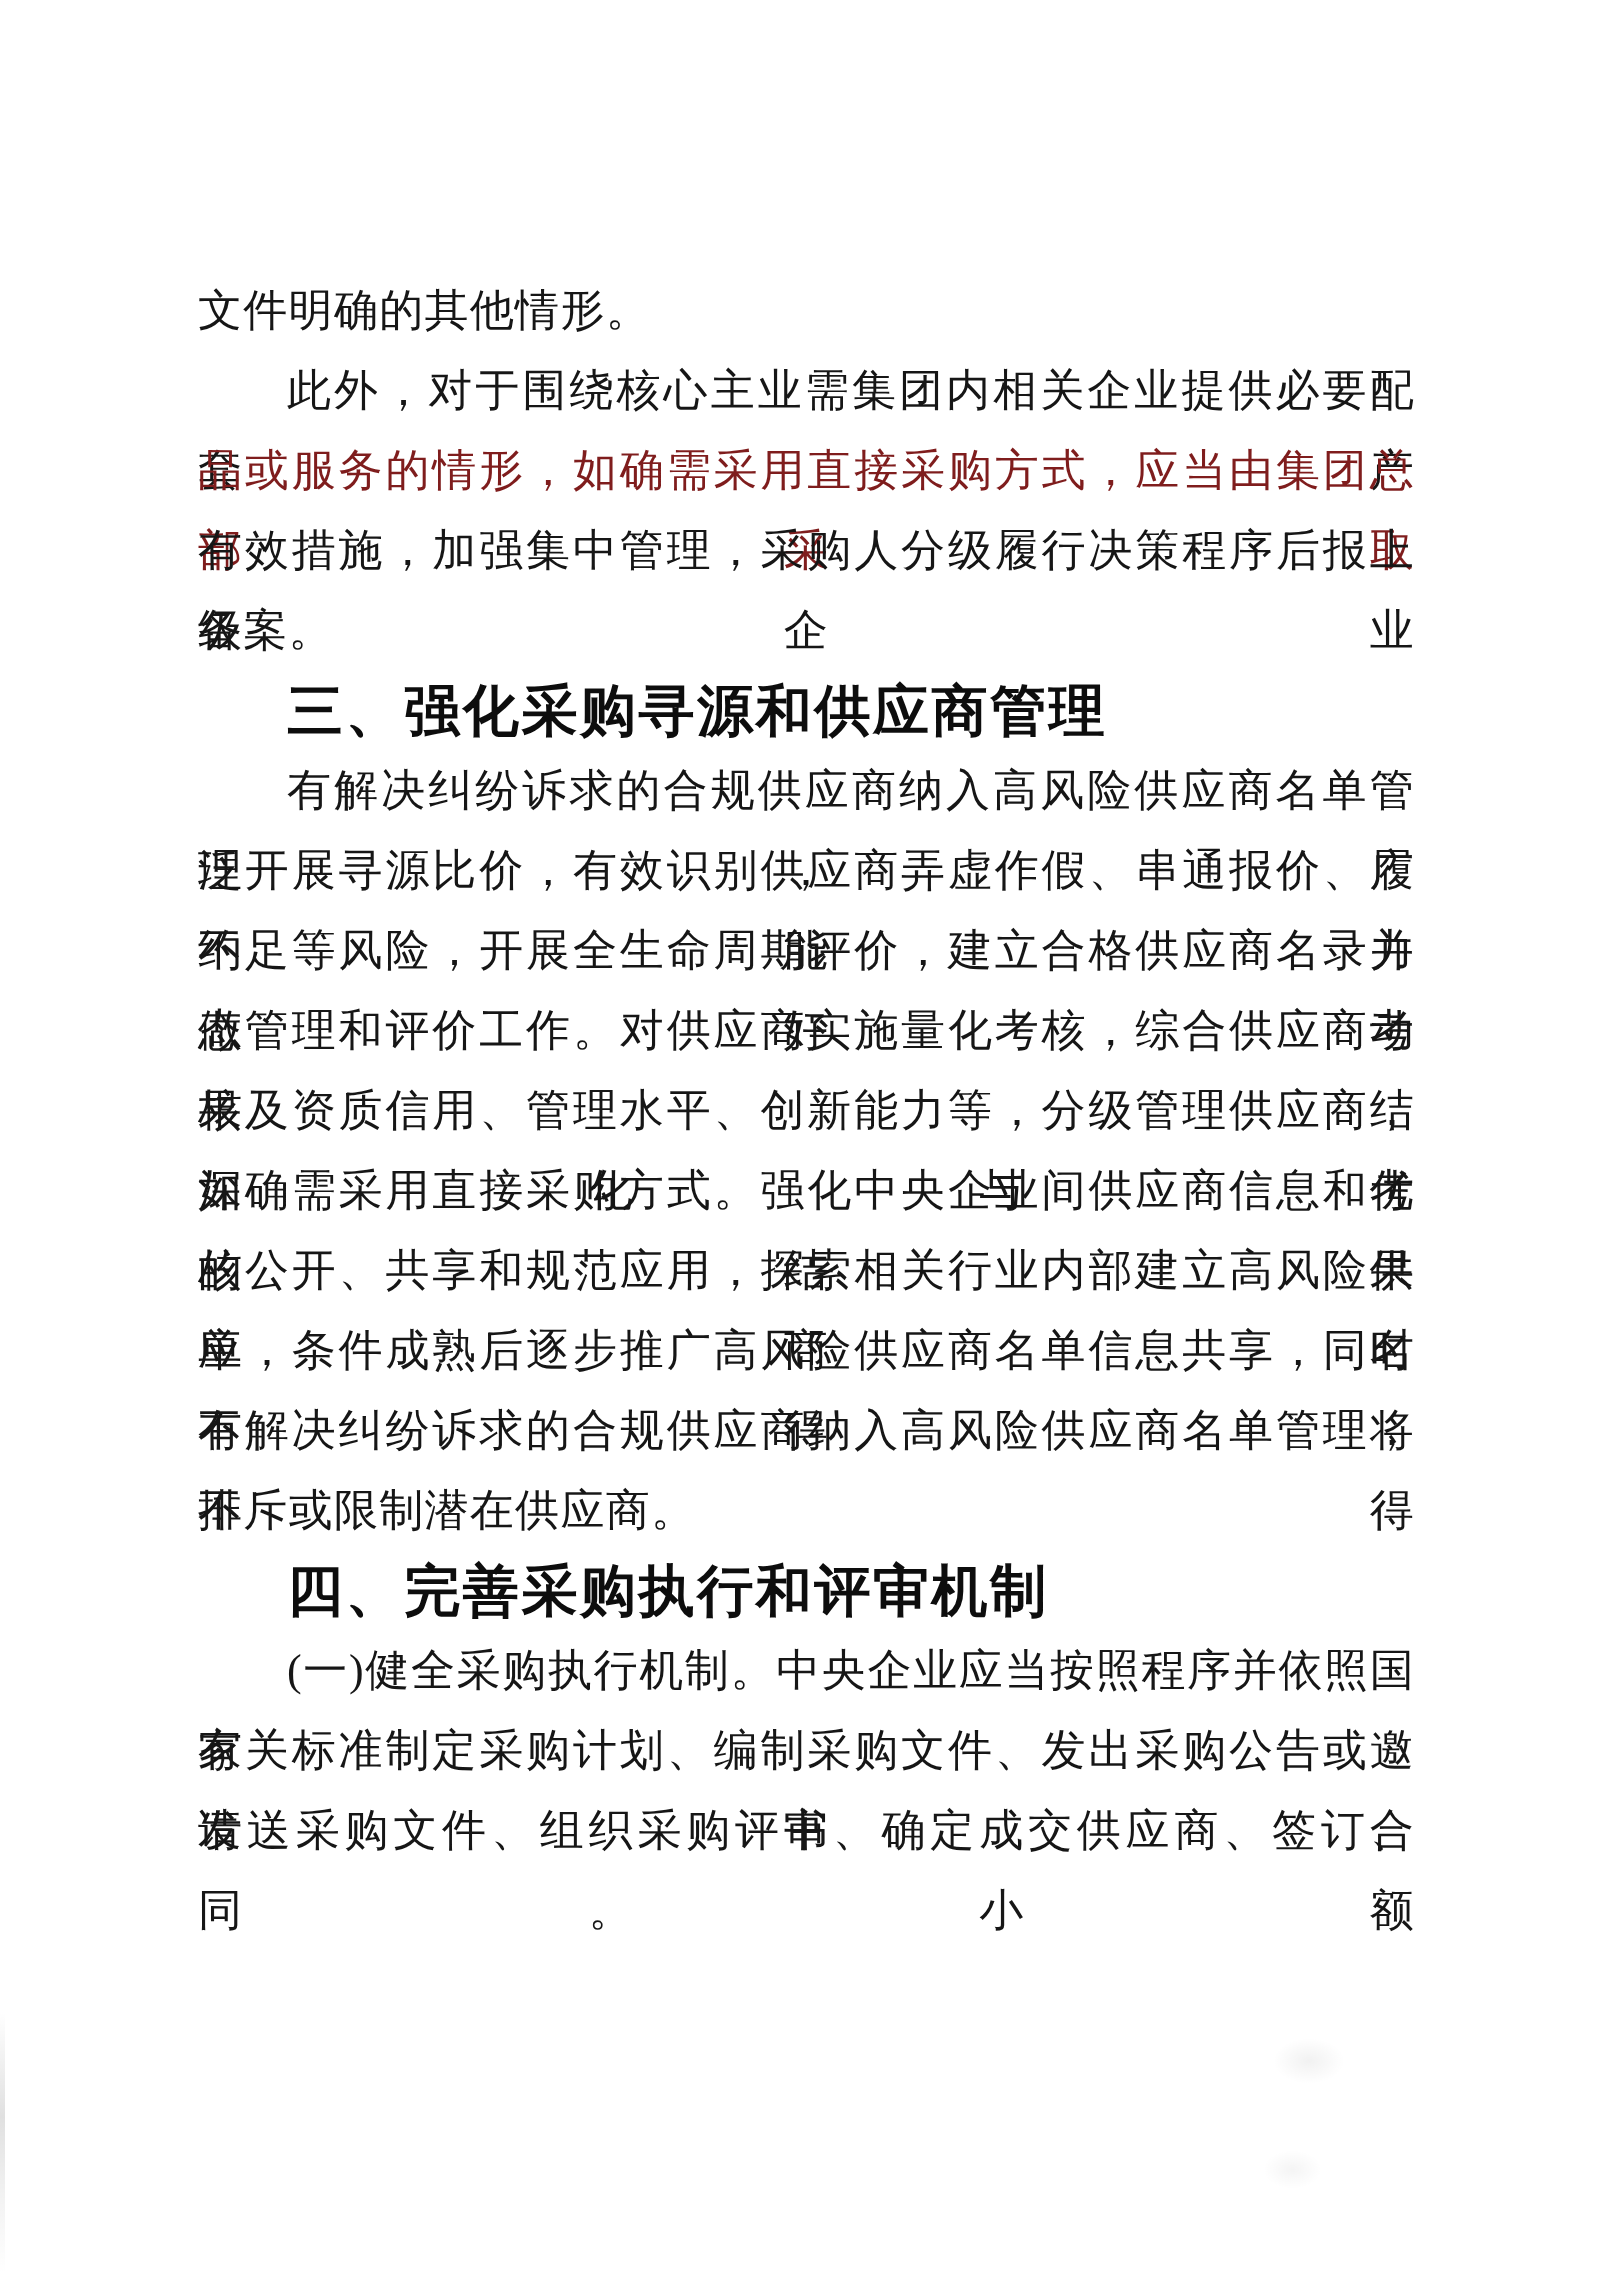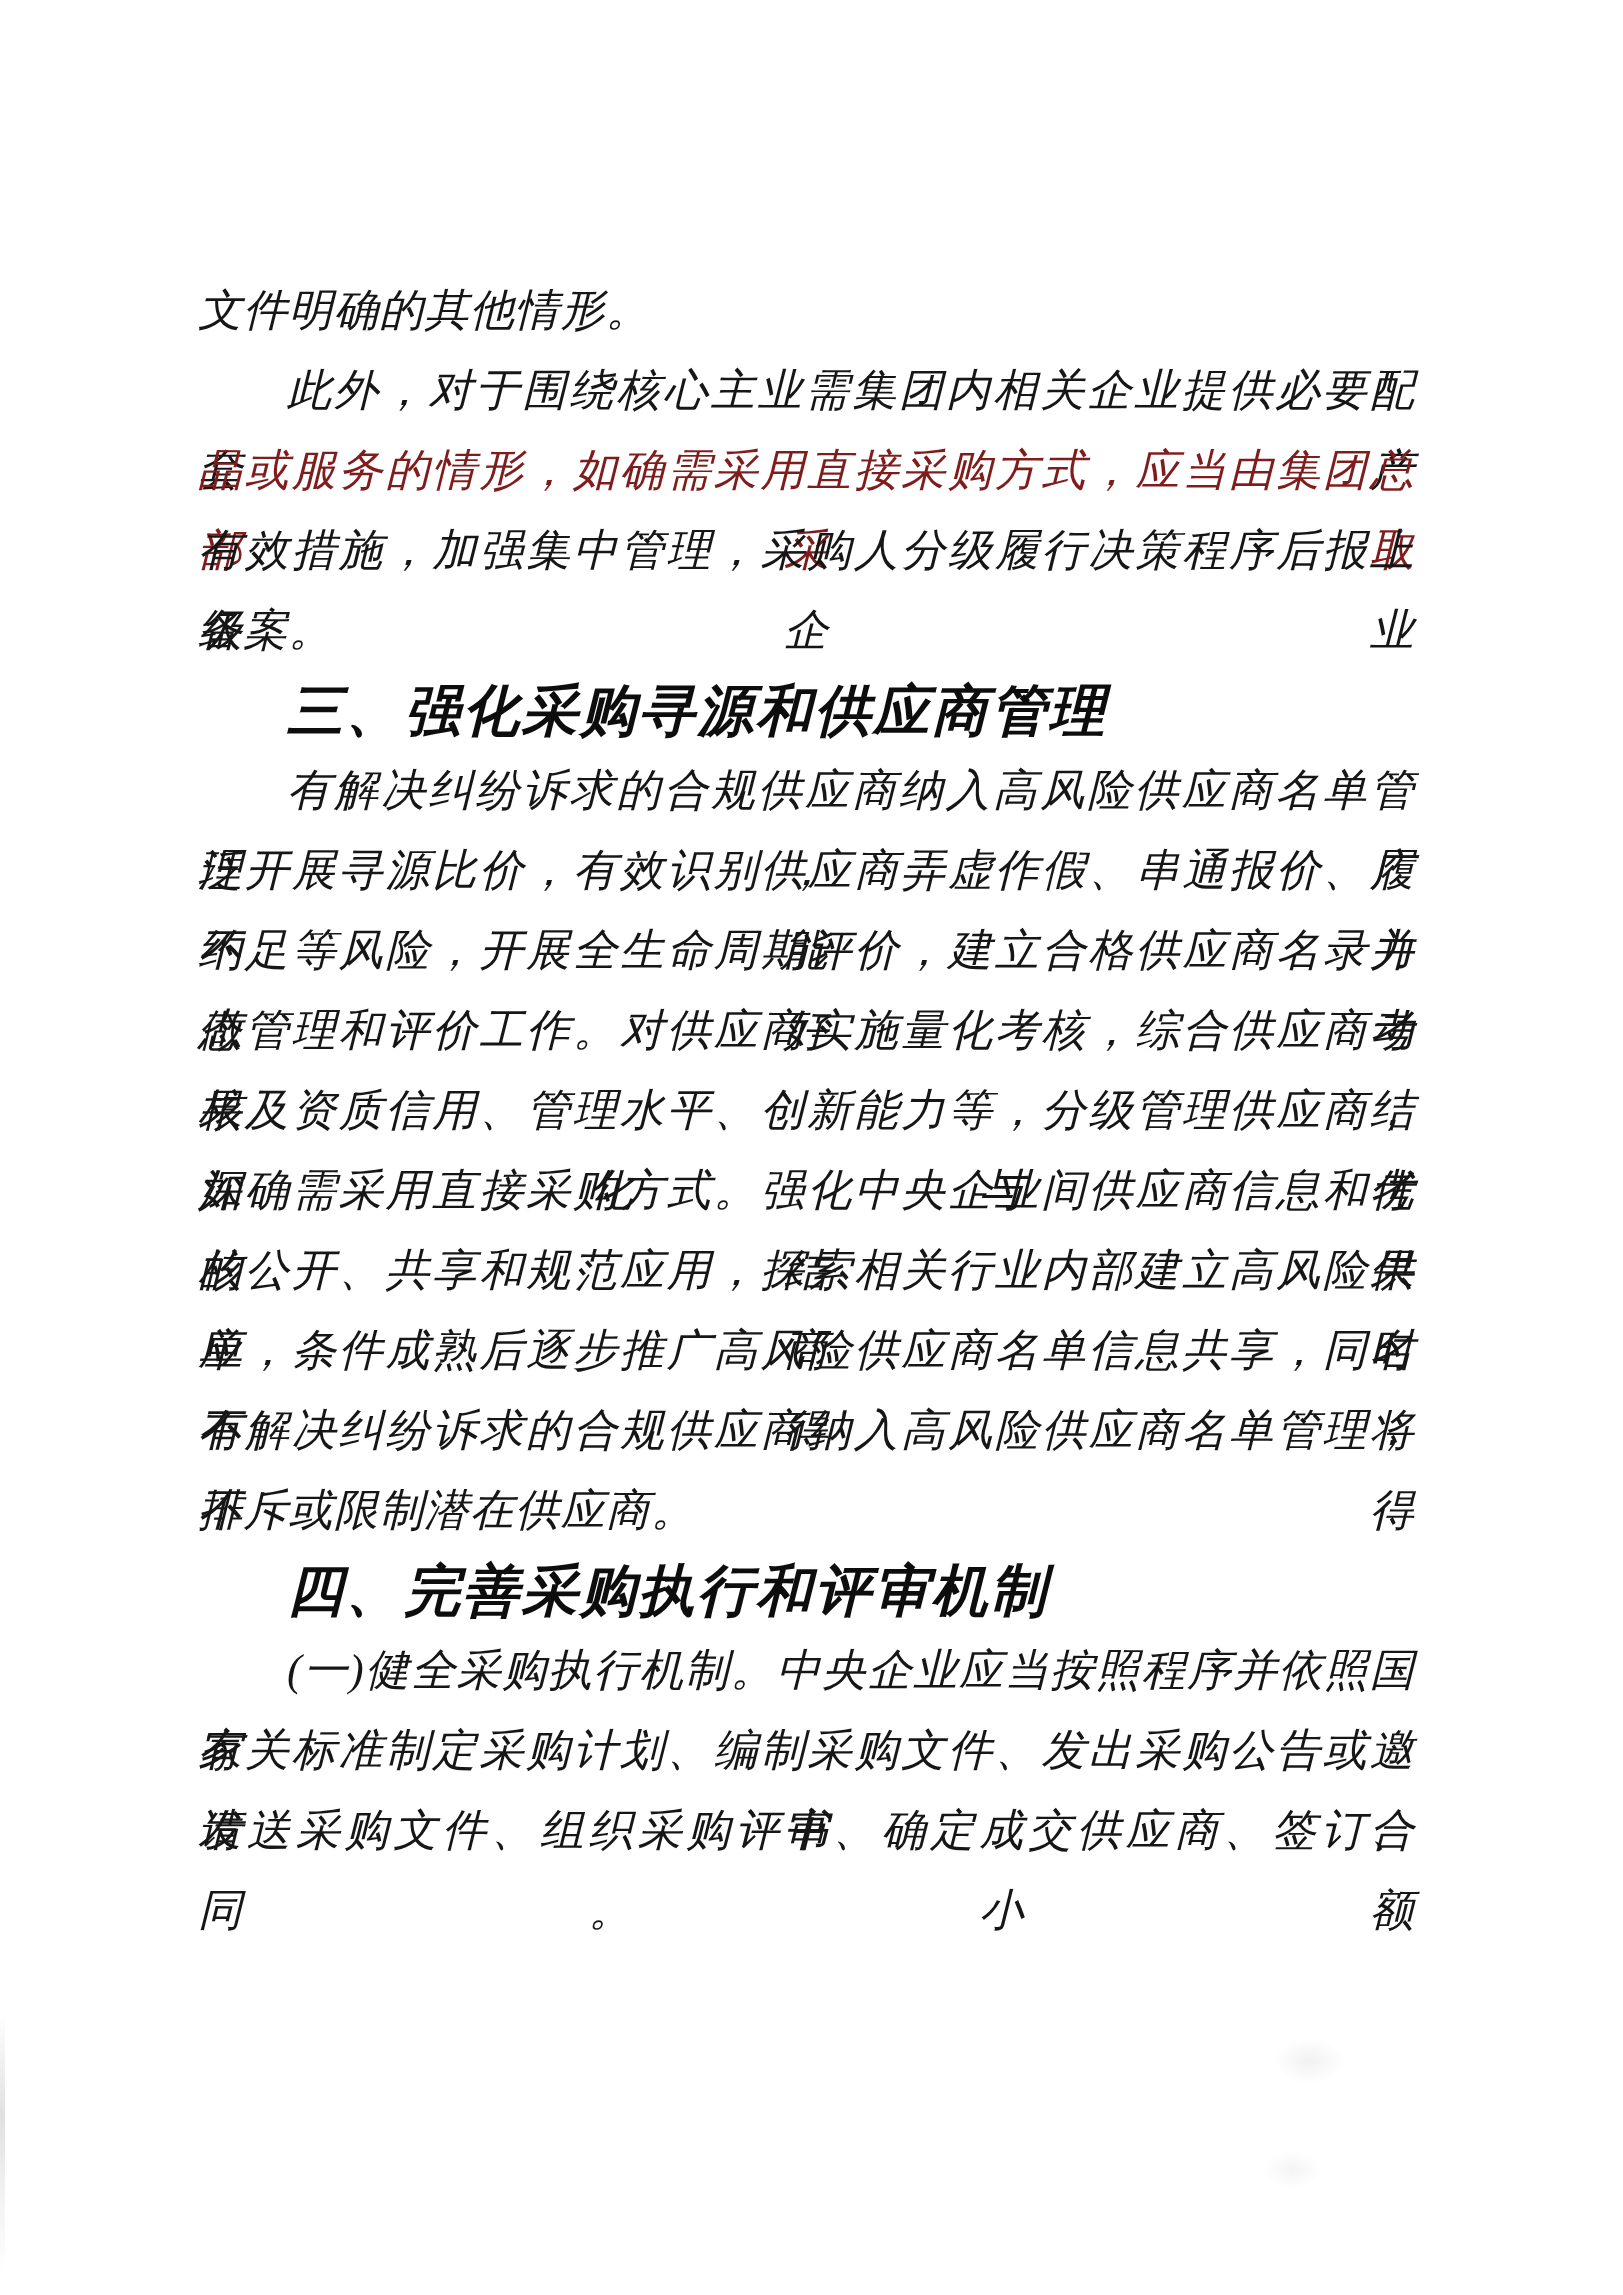--- a/index.html
+++ b/index.html
@@ -6,21 +6,20 @@
     margin: 0;
     padding: 0;
     background: #ffffff;
   }
   .page {
     position: relative;
     width: 1623px;
     height: 2295px;
     background: #ffffff;
     overflow: hidden;
-    font-style: italic;
   }
   .text-block {
     position: absolute;
     left: 198px;
     top: 271px;
     width: 1217px;
   }
   .line {
     height: 80px;
     line-height: 80px;

